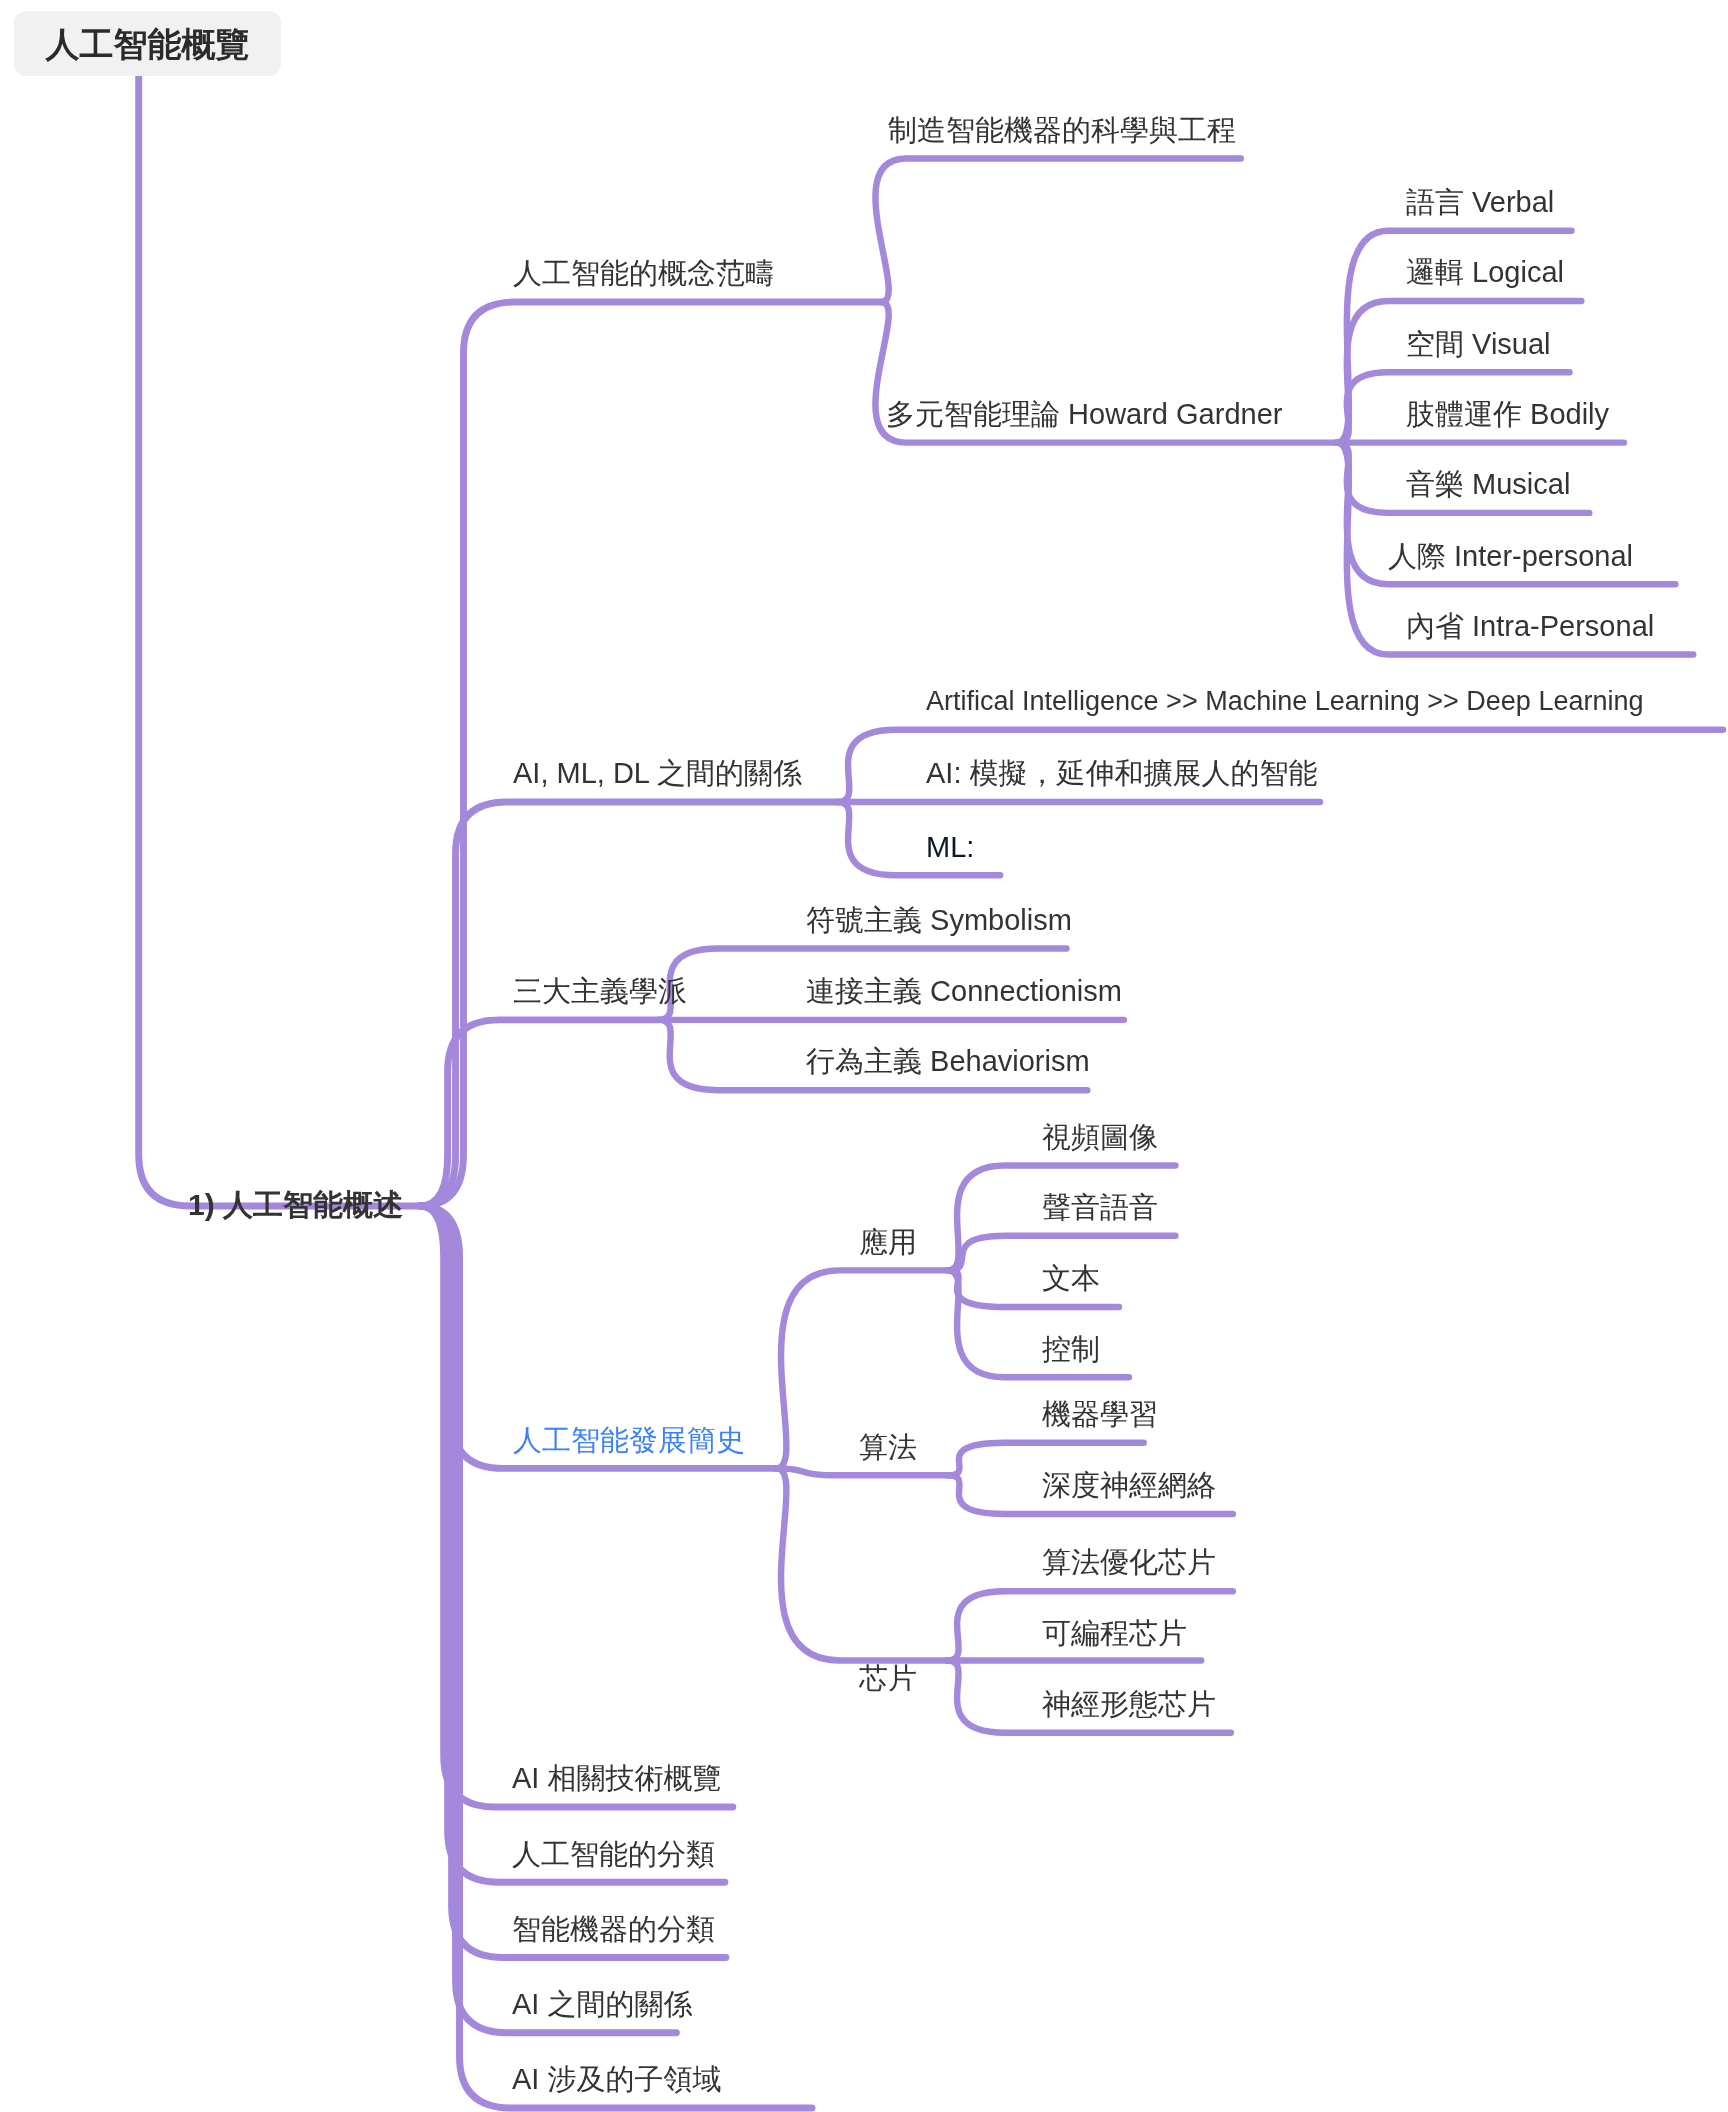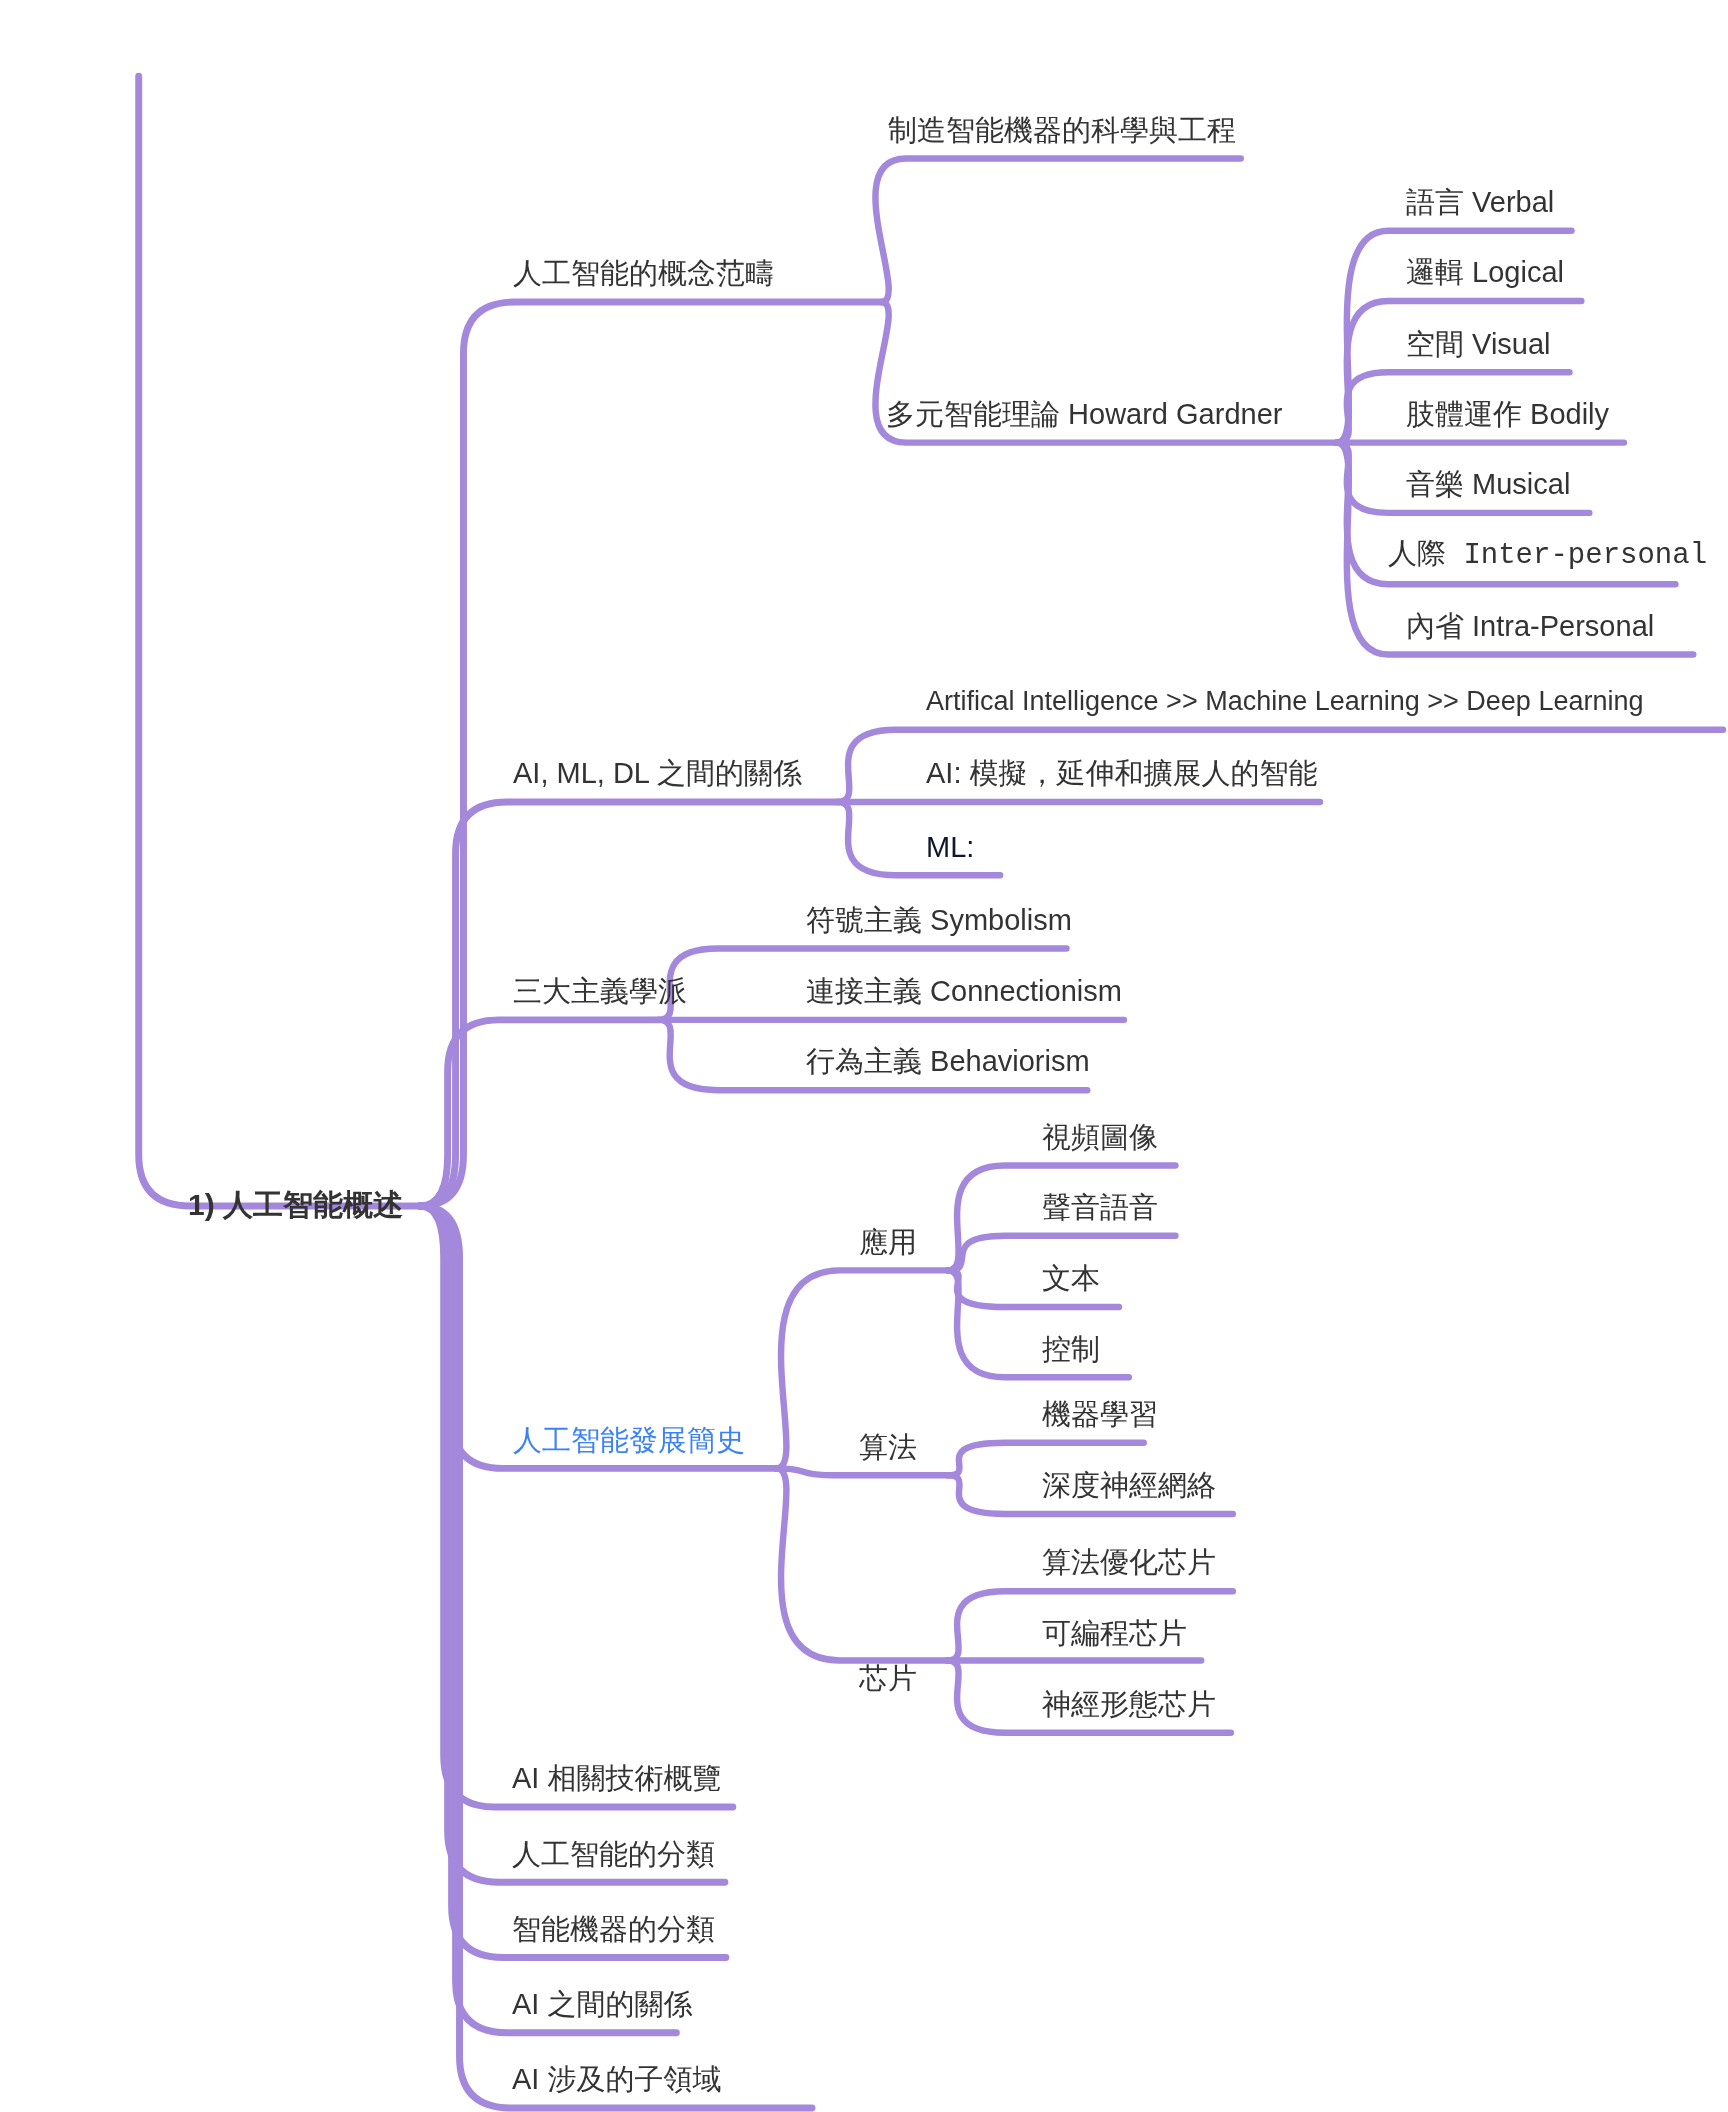--- a/index.html
+++ b/index.html
@@ -30,21 +30,21 @@
   #n-overview{left:188px;top:1158px;font-weight:bold;font-size:30px;}
   
   #n-concept{left:513px;top:254px;}
   #n-science{left:888px;top:111px;}
   #n-gardner{left:886px;top:395px;}
   #n-verbal{left:1406px;top:183px;}
   #n-logical{left:1406px;top:253px;}
   #n-visual{left:1406px;top:325px;}
   #n-bodily{left:1406px;top:395px;}
   #n-musical{left:1406px;top:465px;}
-  #n-inter{left:1388px;top:537px;font-family:Liberation Mono, monospace;}
+  #n-inter{left:1388px;top:537px;}
   #n-intra{left:1406px;top:607px;}
   
   #n-relation{left:513px;top:754px;}
   #n-chain{left:926px;top:682px;font-size:27px;}
   #n-aidef{left:926px;top:754px;}
   #n-mldef{left:926px;top:828px;}
   
   #n-schools{left:513px;top:972px;}
   #n-symbolism{left:806px;top:901px;}
   #n-connectionism{left:806px;top:972px;}
@@ -118,20 +118,21 @@
     <path class="edge w6" d="M957 1283 C990 1283 930 1391 1015 1391 L1140 1391" stroke="#A388DB"></path>
 
     <path class="edge w6" d="M957 1490 C990 1490 935 1457 1015 1457 L1155 1457" stroke="#A388DB"></path>
     <path class="edge w6" d="M957 1490 C990 1490 935 1529 1015 1529 L1245 1529" stroke="#A388DB"></path>
 
     <path class="edge w6" d="M957 1677 C990 1677 930 1607 1015 1607 L1245 1607" stroke="#A388DB"></path>
     <path class="edge w6" d="M957 1677 L1213 1677" stroke="#A388DB"></path>
     <path class="edge w6" d="M957 1677 C990 1677 930 1750 1015 1750 L1243 1750" stroke="#A388DB"></path>
   </svg>
 
+  <div class="node" id="n-root" style="background: rgb(241, 241, 242);">人工智能概覽</div>
   <div class="node" id="n-overview" style="color: rgb(51, 51, 51); margin-top: 28px;">1) 人工智能概述</div>
 
   <div class="node" id="n-concept" style="color: rgb(51, 51, 51);">人工智能的概念范疇</div>
   <div class="node" id="n-science" style="color: rgb(51, 51, 51);">制造智能機器的科學與工程</div>
   <div class="node" id="n-gardner" style="color: rgb(51, 51, 51);">多元智能理論 Howard Gardner</div>
   <div class="node" id="n-verbal" style="color: rgb(51, 51, 51);">語言 Verbal</div>
   <div class="node" id="n-logical" style="color: rgb(51, 51, 51);">邏輯 Logical</div>
   <div class="node" id="n-visual" style="color: rgb(51, 51, 51);">空間 Visual</div>
   <div class="node" id="n-bodily" style="color: rgb(51, 51, 51);">肢體運作 Bodily</div>
   <div class="node" id="n-musical" style="color: rgb(51, 51, 51);">音樂 Musical</div>

